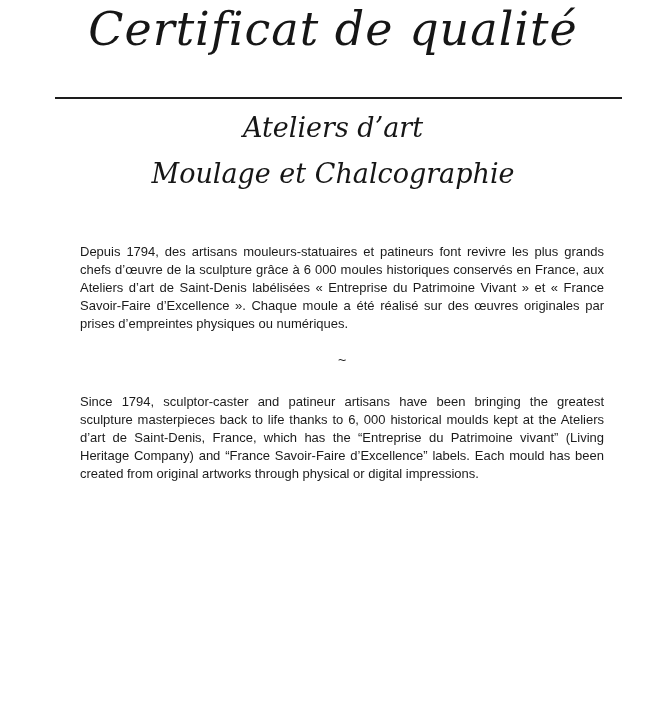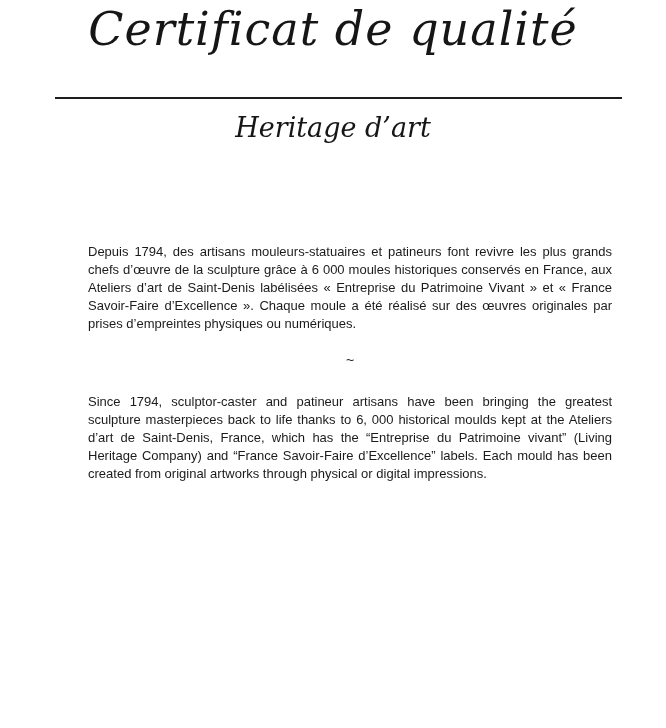--- a/index.html
+++ b/index.html
@@ -13,42 +13,43 @@
     font-weight:normal; font-size:46px; color:#161616; letter-spacing:1px;
   }
   .rule { position:absolute; top:97px; left:55px; width:567px; height:2px; background:#1d1d1d; }
   .subtitle {
     position:absolute; left:0; width:666px; text-align:center;
     font-family:"DejaVu Serif", serif; font-style:italic; font-size:27px; color:#161616;
   }
   .subtitle.s1 { top:112px; }
   .subtitle.s2 { top:158px; }
   .body-text {
-    position:absolute; left:88px; top:243px; width:524px;
+    position:absolute; left:80px; top:243px; width:524px;
     font-size:13px; line-height:18px; text-align:justify;
   }
   .body-text p { margin:0 0 18px 0; }
   .body-text p.en { }
   .sep { text-align:center; margin:0 0 24px 0; font-size:14px; line-height:18px; }
   .gp-logo { position:absolute; left:107px; top:650px; }
   .gp1 { font-size:21px; line-height:20px; color:#b5b5b5; }
   .gp2 { font-size:19.5px; line-height:20px; color:#050505; font-weight:bold; margin-left:16px; letter-spacing:-0.2px; }
   .epv-svg  { position:absolute; left:293px; top:622px; }
   .fsfe-svg { position:absolute; left:430px; top:622px; }
 </style>
 </head>
 <body>
 
 <div class="page">
 
   <h1 class="title">Certificat de qualité</h1>
 
   <div class="rule"></div>
 
-  <div class="subtitle s1">Heritage d’art</div>
+  <div class="subtitle s1">Ateliers d’art</div>
+  <div class="subtitle s2">Moulage et Chalcographie</div>
 
   <div class="body-text">
     <p class="fr">Depuis 1794, des artisans mouleurs-statuaires et patineurs font revivre les plus grands chefs d’œuvre de la sculpture grâce à 6 000 moules historiques conservés en France, aux Ateliers d’art de Saint-Denis labélisées « Entreprise du Patrimoine Vivant » et « France Savoir-Faire d’Excellence ». Chaque moule a été réalisé sur des œuvres originales par prises d’empreintes physiques ou numériques.</p>
     <div class="sep">~</div>
     <p class="en">Since 1794, sculptor-caster and patineur artisans have been bringing the greatest sculpture masterpieces back to life thanks to 6, 000 historical moulds kept at the Ateliers d’art de Saint-Denis, France, which has the “Entreprise du Patrimoine vivant” (Living Heritage Company) and “France Savoir-Faire d’Excellence” labels. Each mould has been created from original artworks through physical or digital impressions.</p>
   </div>
 
   <div class="gp-logo">
     <div class="gp1">GrandPalais</div>
   </div>

